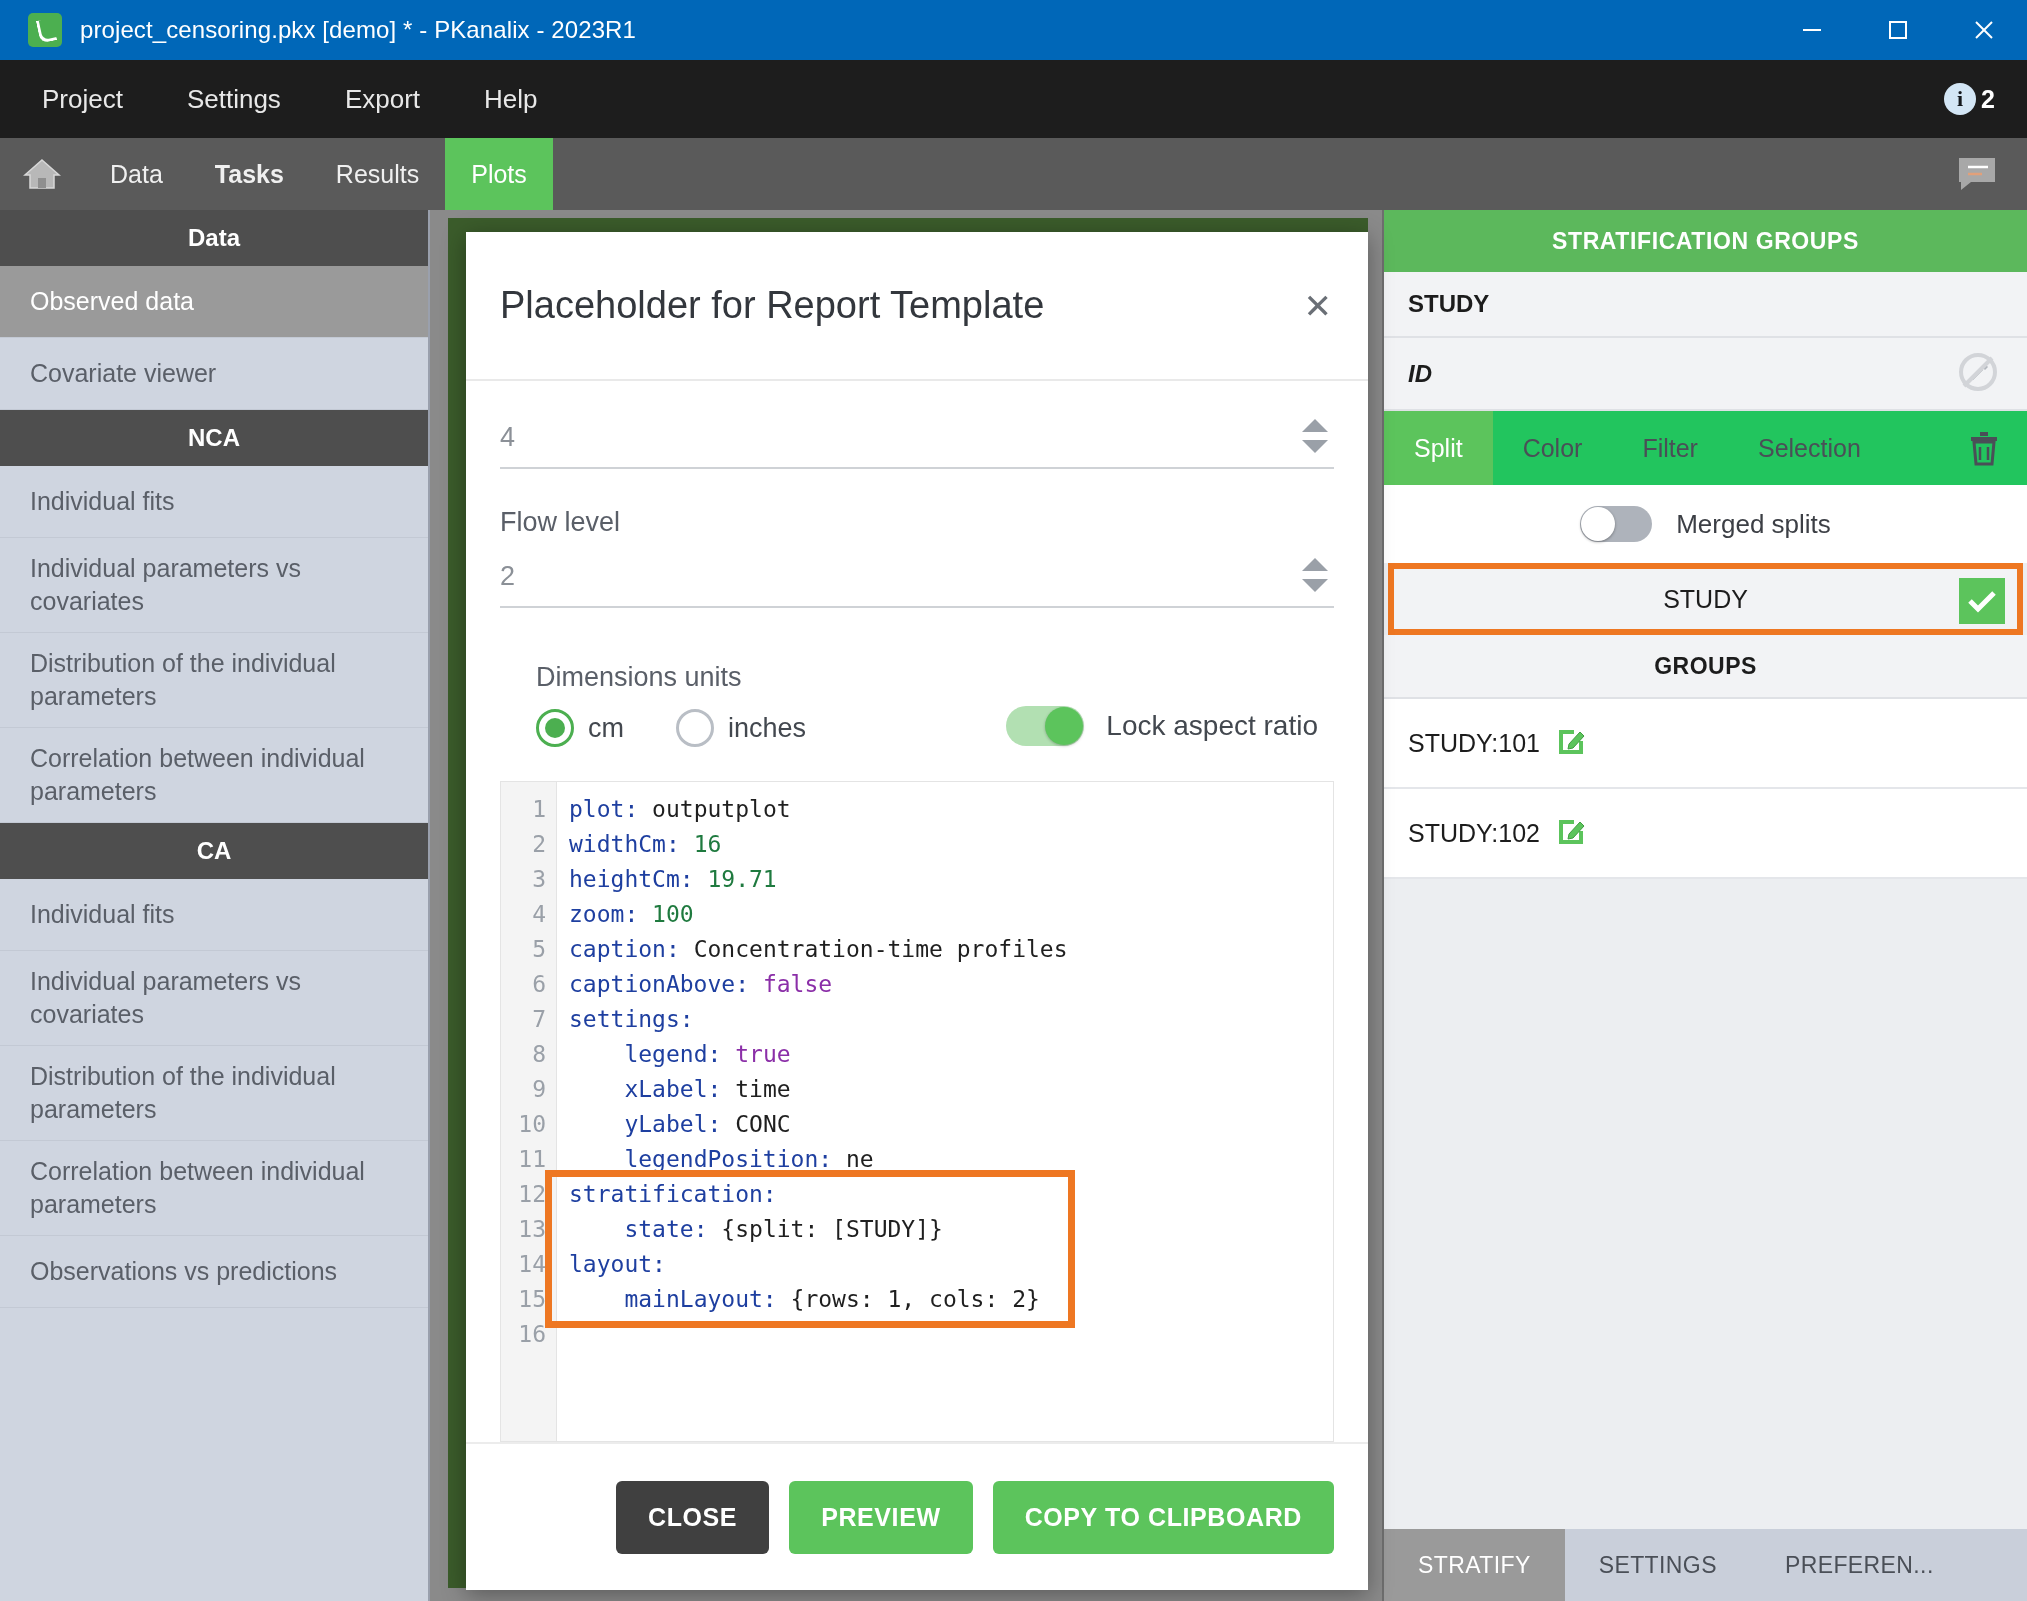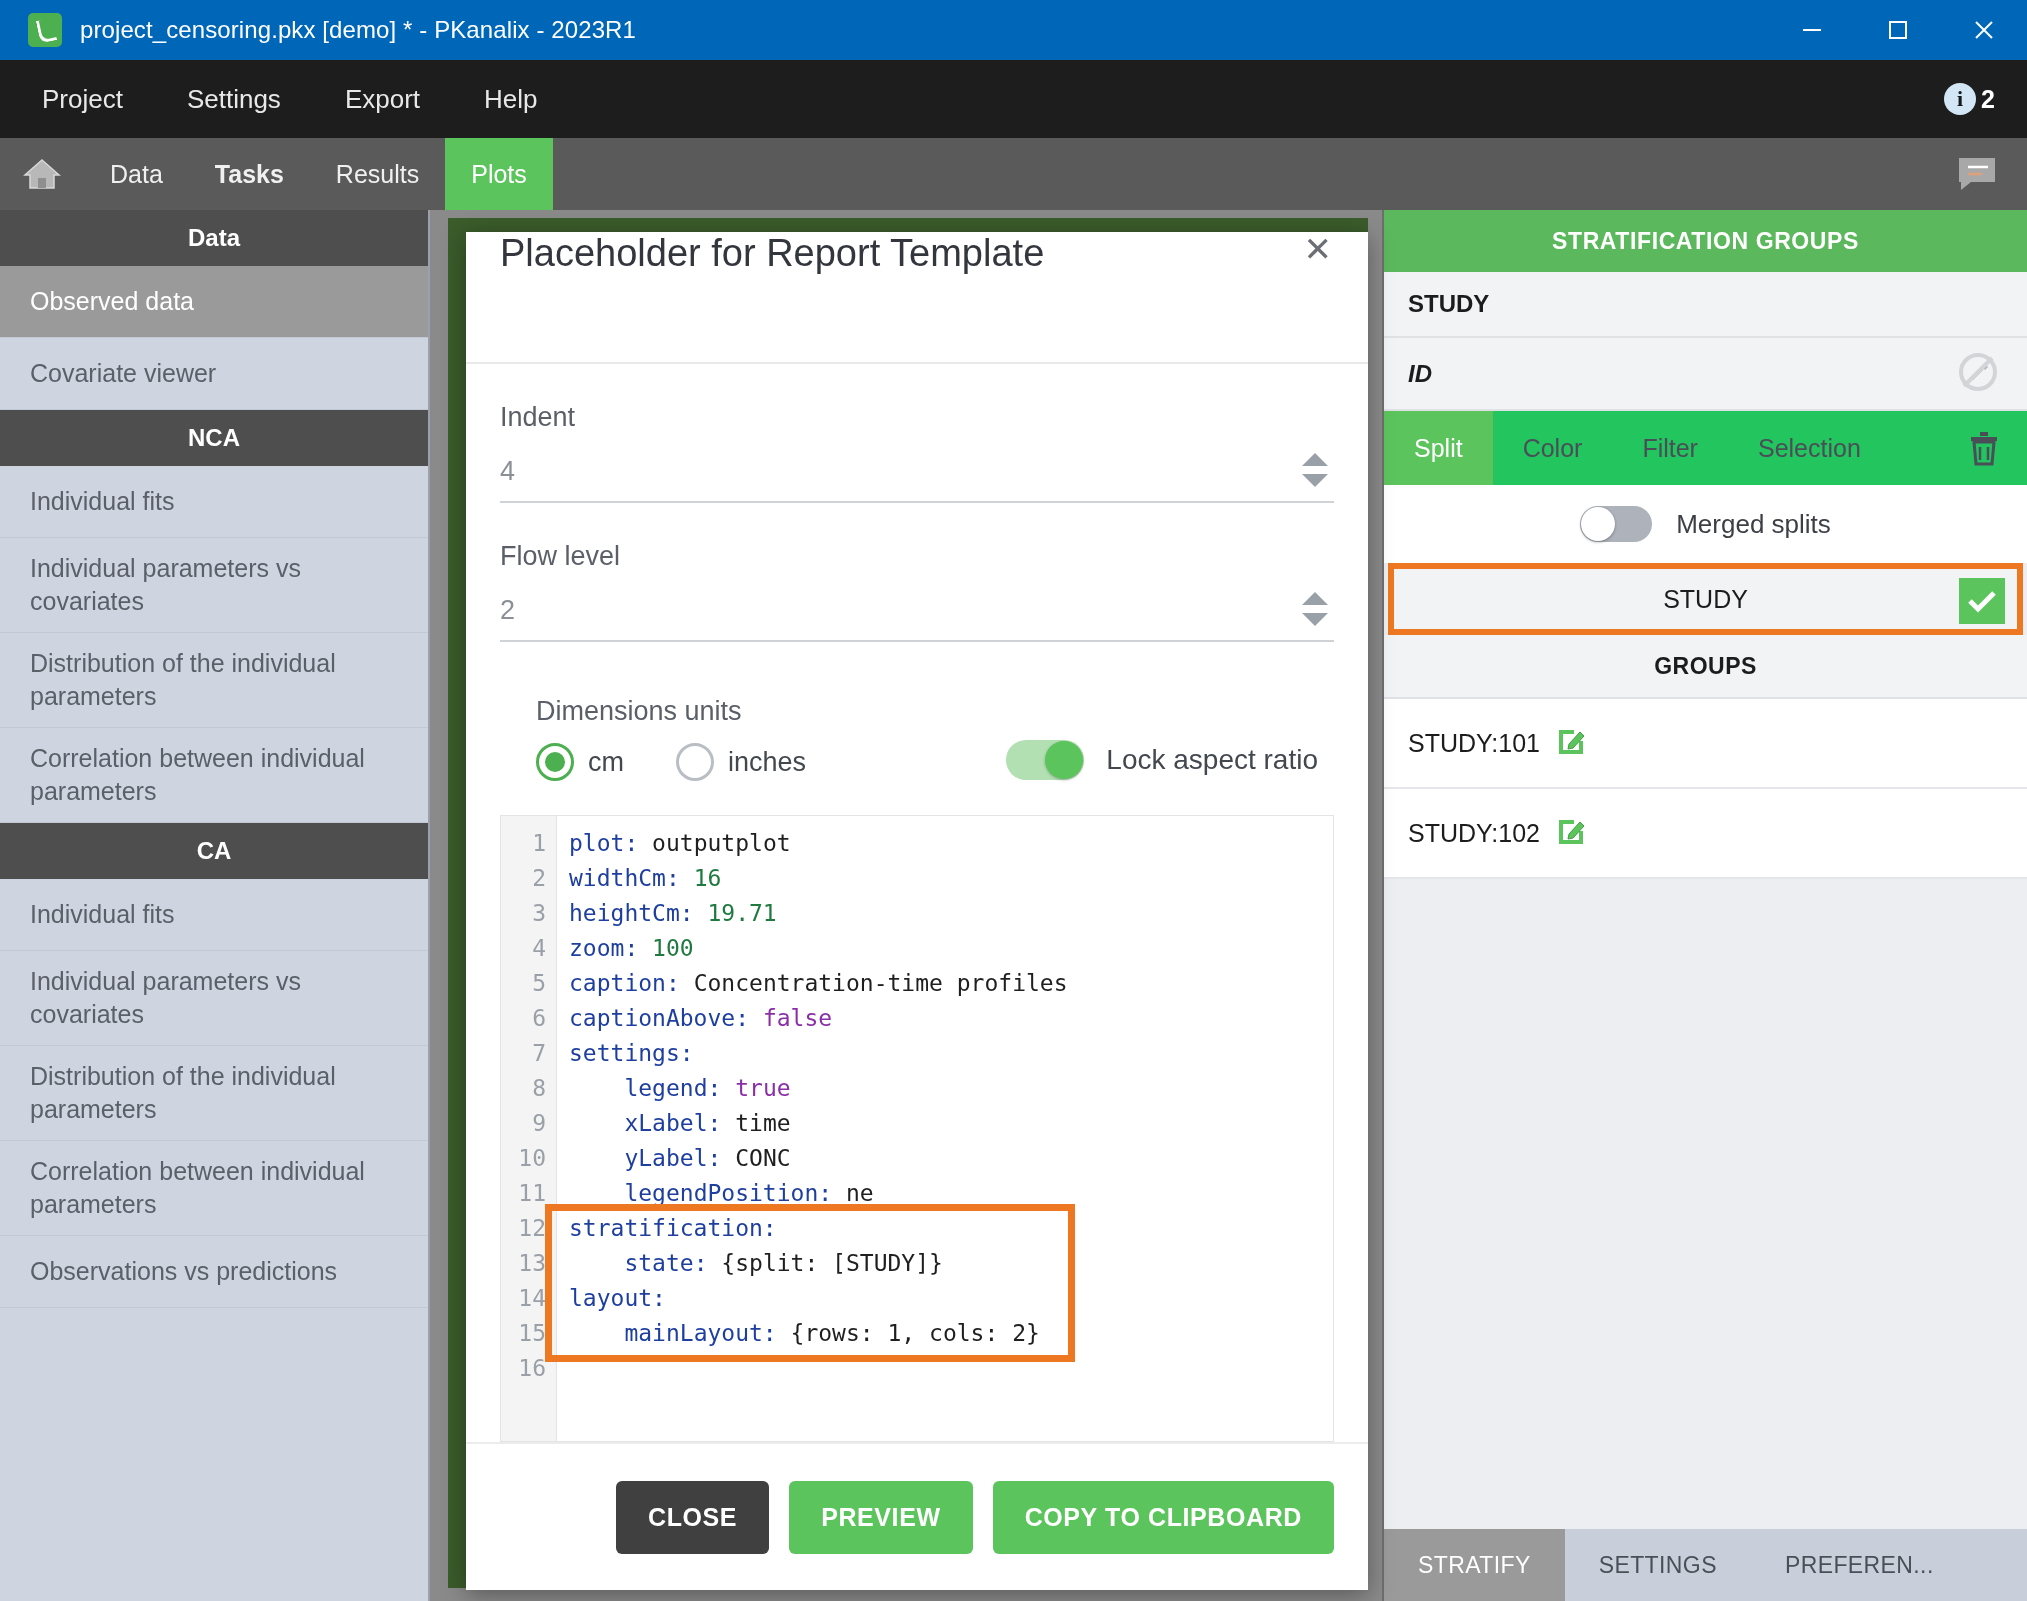--- a/index.html
+++ b/index.html
@@ -240,22 +240,22 @@
     background: #3b5c2b;
   }
   .dialog {
     position: absolute; left: 466px; top: 232px;
     width: 902px; height: 1358px;
     background: #ffffff;
     display: flex; flex-direction: column;
     box-shadow: 0 5px 22px rgba(0,0,0,.35);
   }
   .dialog-head {
-    height: 132px; flex: 0 0 auto;
-    display: flex; align-items: flex-start;
+    height: 149px; flex: 0 0 auto;
+    display: flex; align-items: center;
     padding: 0 36px 0 34px;
     border-bottom: 2px solid #e9e9e9;
   }
   .dialog-title { font-size: 38px; color: #33373d; font-weight: normal; }
   .dialog-close {
     margin-left: auto; color: #6a6f76; font-size: 34px; line-height: 1;
   }
   .dialog-body {
     flex: 1 1 auto; padding: 0 34px; overflow: hidden;
     display: flex; flex-direction: column;
@@ -516,21 +516,20 @@
   <div class="dialog-shadow"></div>
   <div class="dialog">
     <div class="dialog-head">
       <div class="dialog-title">Placeholder for Report Template</div>
       <div class="dialog-close">✕</div>
     </div>
 
     <div class="dialog-body">
 
       <div class="field">
-        <div class="field-label">Indent</div>
         <div class="field-value-row">
           <div class="field-value">4</div>
           <div class="spinner">
             <div class="spin-up"></div>
             <div class="spin-dn"></div>
           </div>
         </div>
       </div>
 
       <div class="field">

